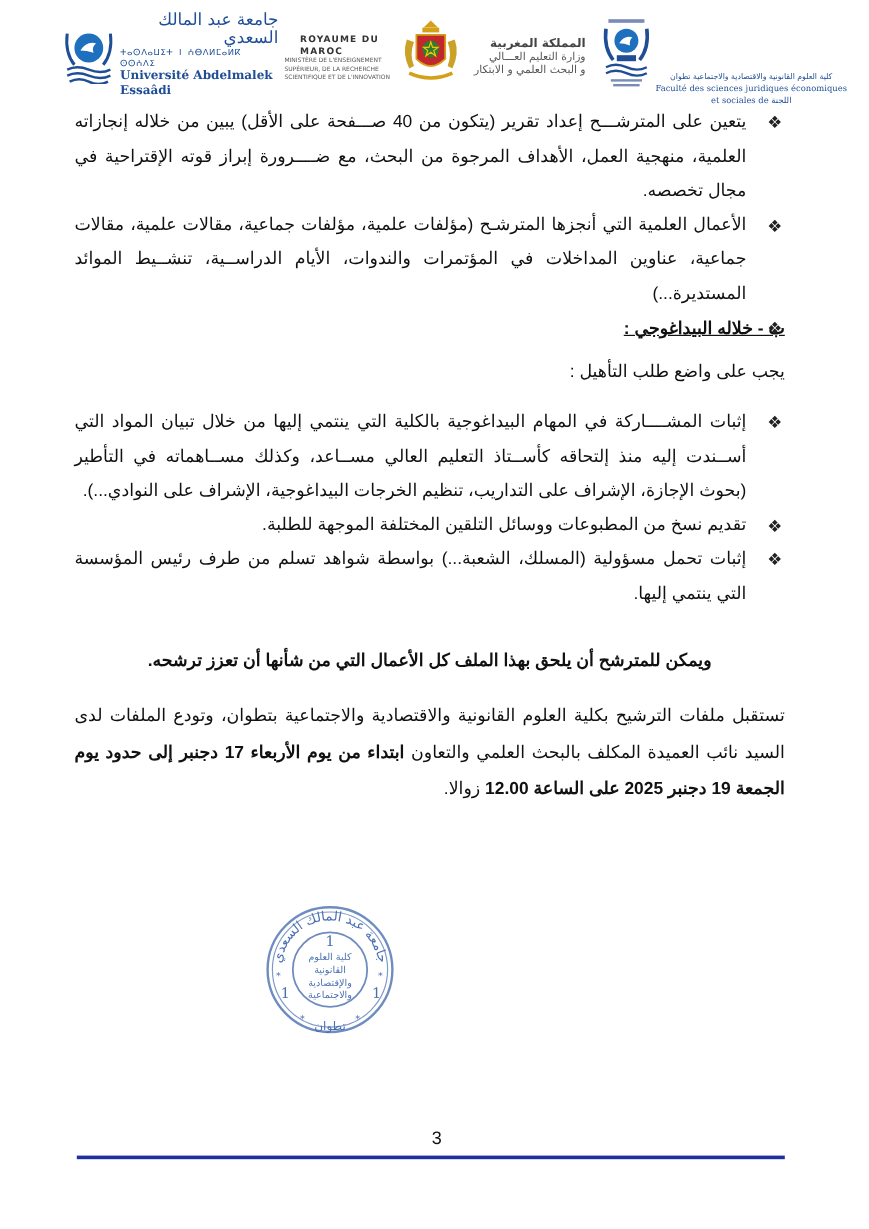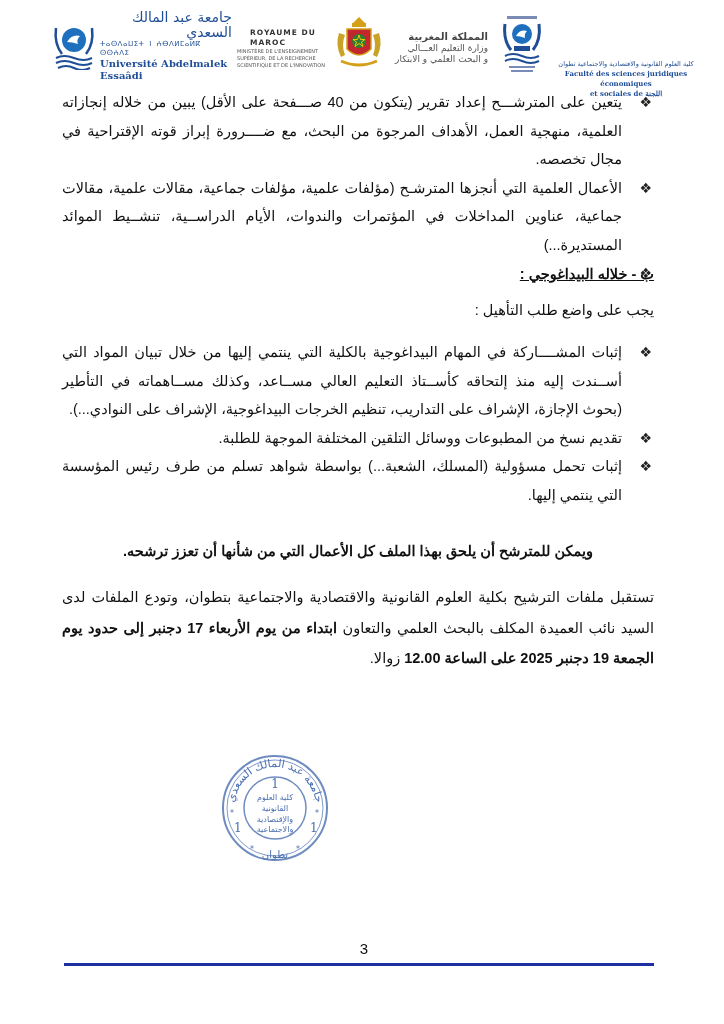--- a/index.html
+++ b/index.html
@@ -20,21 +20,21 @@
   .min-sub { font-size: 5px; line-height: 7px; color: #555; font-family: "DejaVu Sans", sans-serif; }
 
   .coat { position: absolute; left: 333px; top: 15px; width: 52px; height: 58px; }
   .logo-ministry-ar { position: absolute; left: 388px; top: 30px; width: 100px; direction: rtl; text-align: right; color: #555; font-family: "DejaVu Sans", sans-serif; }
   .mar-1 { font-size: 10px; font-weight: bold; line-height: 13px; color: #444; }
   .mar-2 { font-size: 9px; line-height: 11px; }
 
   .faculty-emblem { position: absolute; left: 497px; top: 14px; width: 50px; height: 60px; }
   .faculty-text { position: absolute; left: 542px; top: 28px; width: 168px; text-align: center; color: #1f4e96; font-family: "DejaVu Serif", serif; margin-top: 32px; }
   .fac-ar { font-size: 6.5px; line-height: 9px; direction: rtl; font-family: "DejaVu Sans", sans-serif; }
-  .fac-fr { font-size: 7px; line-height: 10px; font-weight: bold; text-align: center; }
+  .fac-fr { font-size: 7px; line-height: 10px; font-weight: normal; text-align: center; }
 
   
   .content { position: absolute; left: 62px; top: 88px; width: 592px; direction: rtl; font-family: "Liberation Sans", sans-serif; font-size: 14.5px; }
   .bullet { position: relative; padding-right: 32px; line-height: 28.5px; text-align: justify; text-align-last: right; }
   .bullet .diamond { position: absolute; right: 2px; top: 0; font-size: 14px; line-height: 28.5px; color: #222; }
   .section-heading { font-weight: bold; text-decoration: underline; line-height: 28px; margin-top: 1px; padding-right: 0; }
   .intro { line-height: 28px; margin-top: 8px; }
   .gap-sm { height: 14px; }
   .center-bold { text-align: center; font-weight: bold; line-height: 28px; margin-top: 28px; }
   .para { line-height: 30.5px; margin-top: 17px; text-align: justify; text-align-last: right; }

